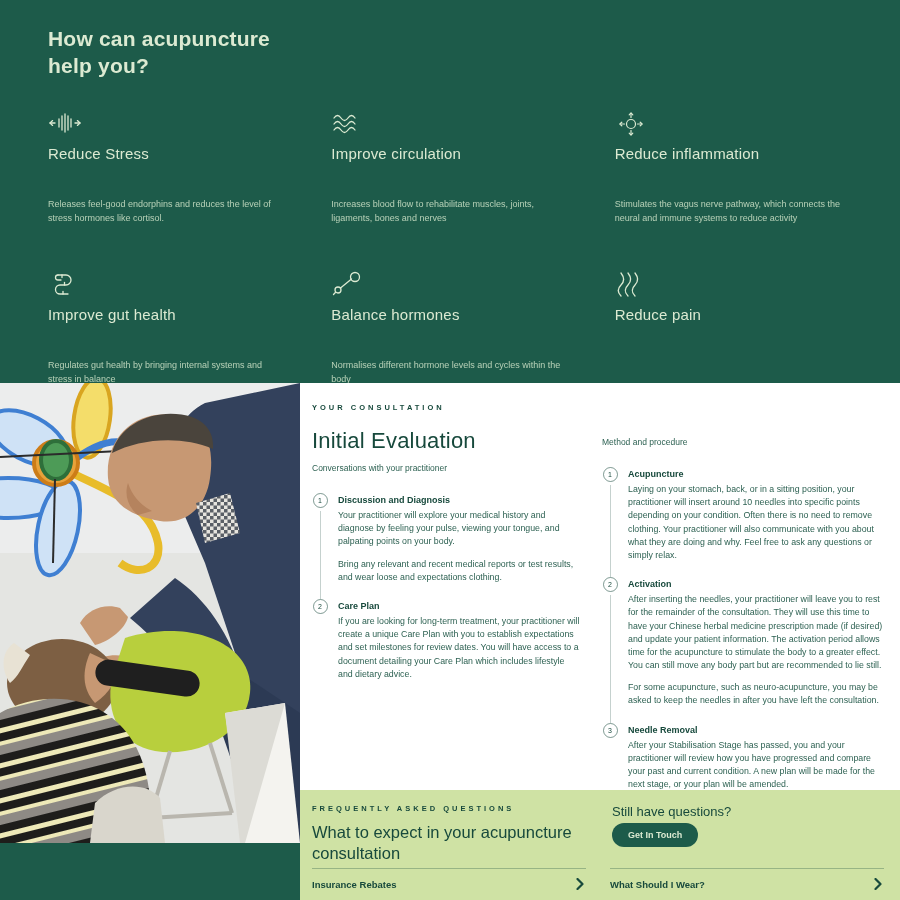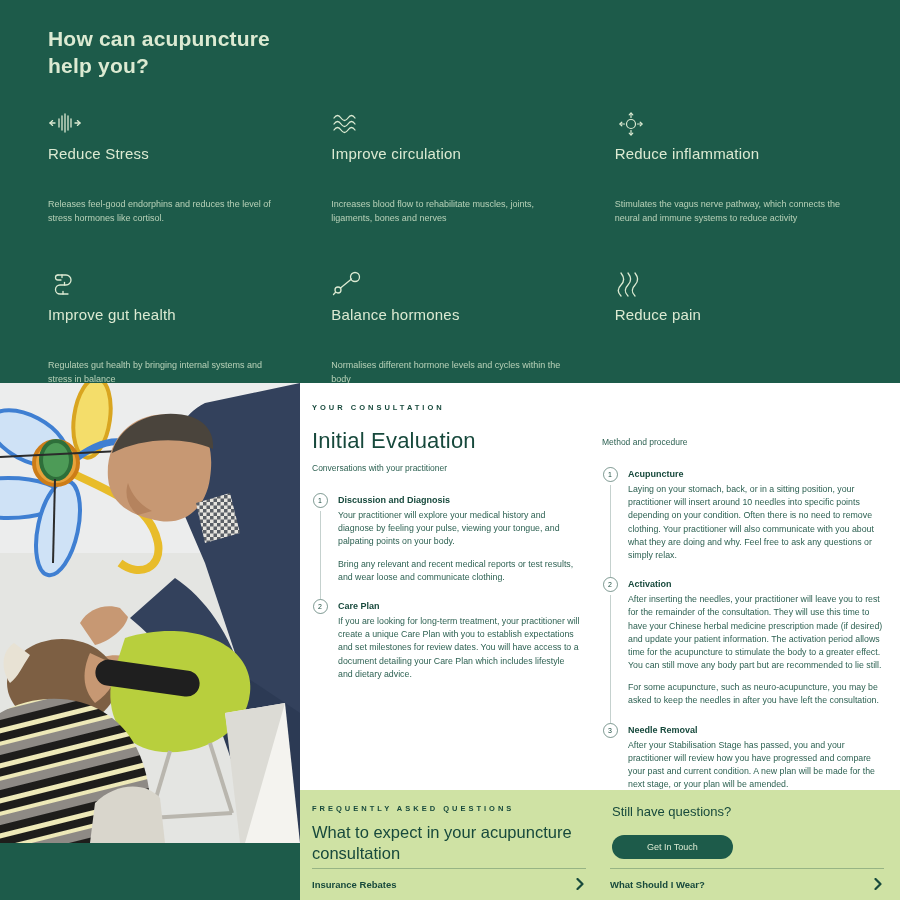--- a/index.html
+++ b/index.html
@@ -98,26 +98,26 @@
   }
   .faq-top { display:flex; justify-content:space-between; }
   .faq h2 {
     color: var(--heading_green, #1d5b4a);
     font-size: 16.5px; font-weight: 500; line-height:1.3;
     max-width: 270px; margin-top: 9px;
   }
   .faq-cta { width: 272px; flex:none; }
   .faq-cta .cta-label { font-size: 13px; color: var(--heading_green, #1d5b4a); }
   .cta-button {
-    display:inline-block; margin-top:16px;
+    display:inline-block; margin-top:4px;
     background: var(--dark_green, #1d5b4a);
     color: var(--pale, #dcead2);
     border:none; border-radius: 20px;
-    font-family: inherit; font-size: 9px; font-weight:400;
-    padding: 7px 35px; cursor:pointer;
+    font-family: inherit; font-size: 9px; font-weight:700;
+    padding: 7px 16px; cursor:pointer;
   }
   .faq-items {
     position:absolute; left:12px; right:16px; bottom:2px;
     display:flex; gap:24px;
   }
   .faq-item {
     flex:1; display:flex; justify-content:space-between; align-items:center;
     border-top: 1px solid rgba(23,73,60,.3);
     padding: 9px 2px 12px 0;
     cursor:pointer;
@@ -302,21 +302,21 @@
       <div class="col-sub">Conversations with your practitioner</div>
 
       <div class="step">
         <div class="rail">
           <div class="step-num">1</div>
           <div class="rail-line"></div>
         </div>
         <div class="step-body">
           <h4>Discussion and Diagnosis</h4>
           <p>Your practitioner will explore your medical history and diagnose by feeling your pulse, viewing your tongue, and palpating points on your body.</p>
-          <p>Bring any relevant and recent medical reports or test results, and wear loose and communicate clothing.</p>
+          <p>Bring any relevant and recent medical reports or test results, and wear loose and expectations clothing.</p>
         </div>
       </div>
 
       <div class="step">
         <div class="rail">
           <div class="step-num">2</div>
 
         </div>
         <div class="step-body">
           <h4>Care Plan</h4>

